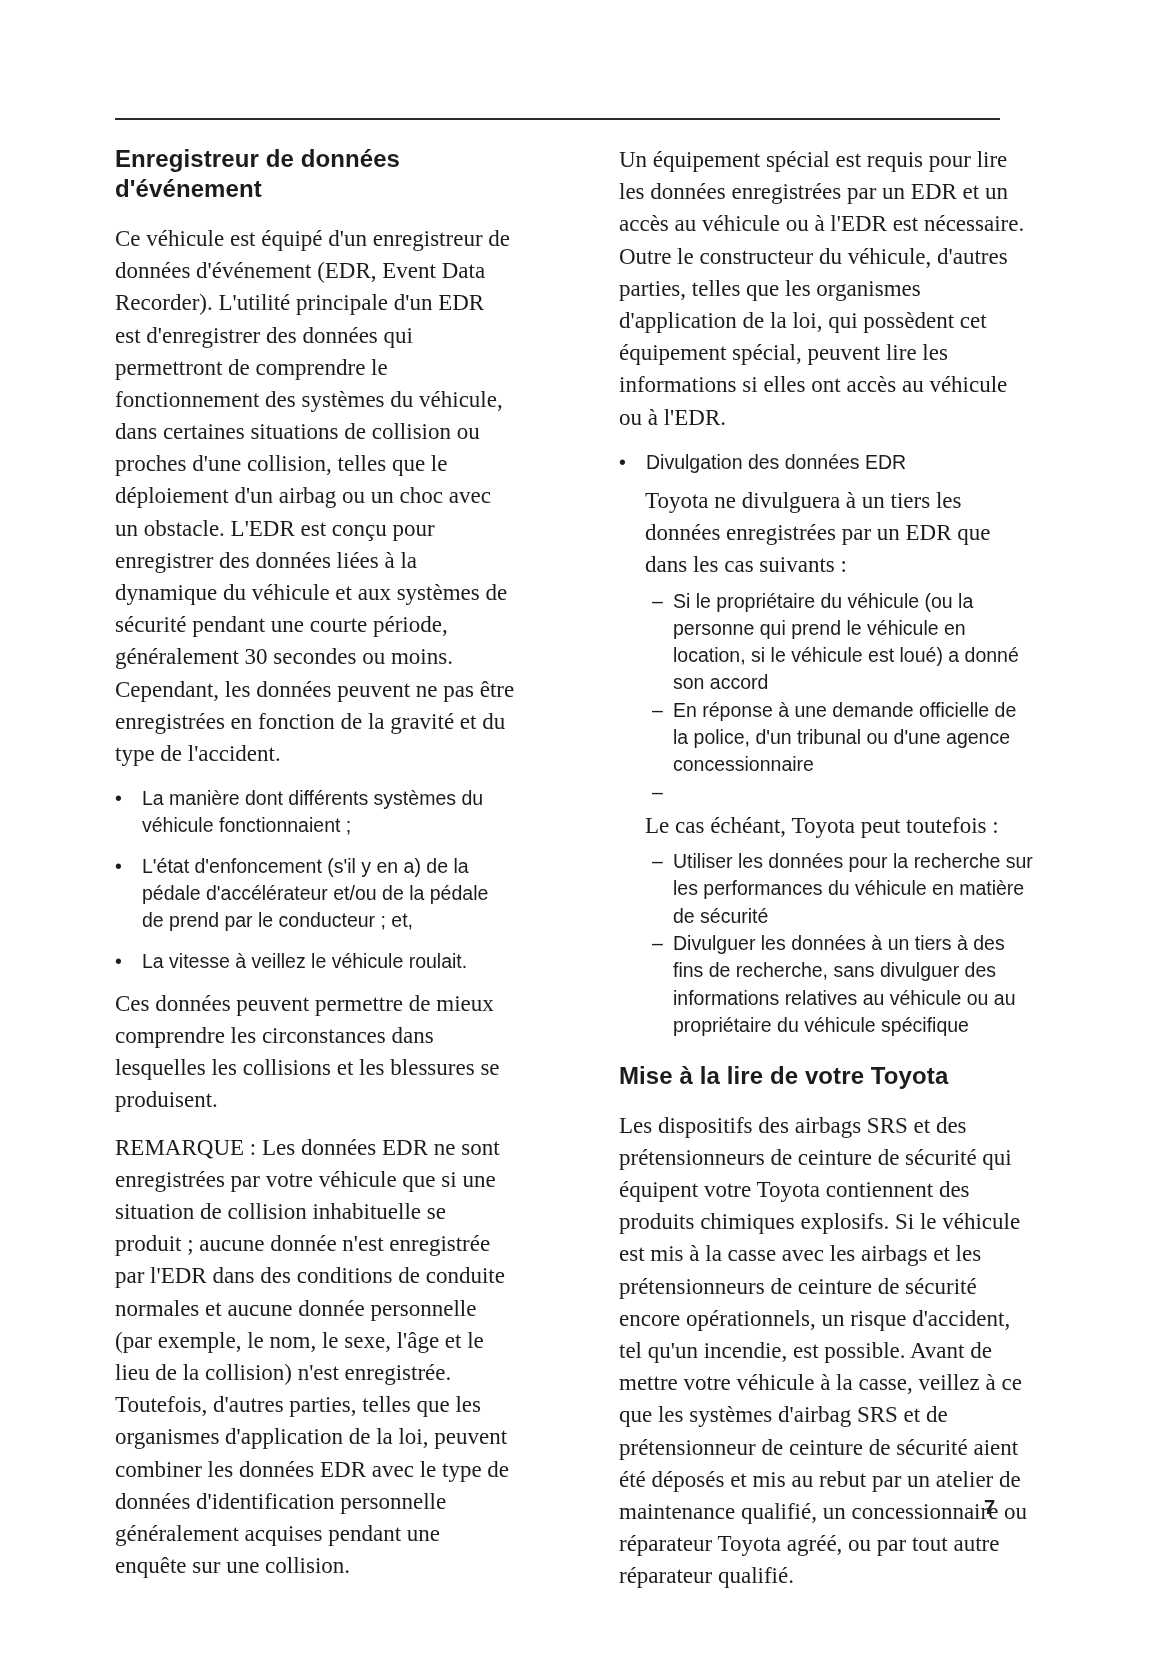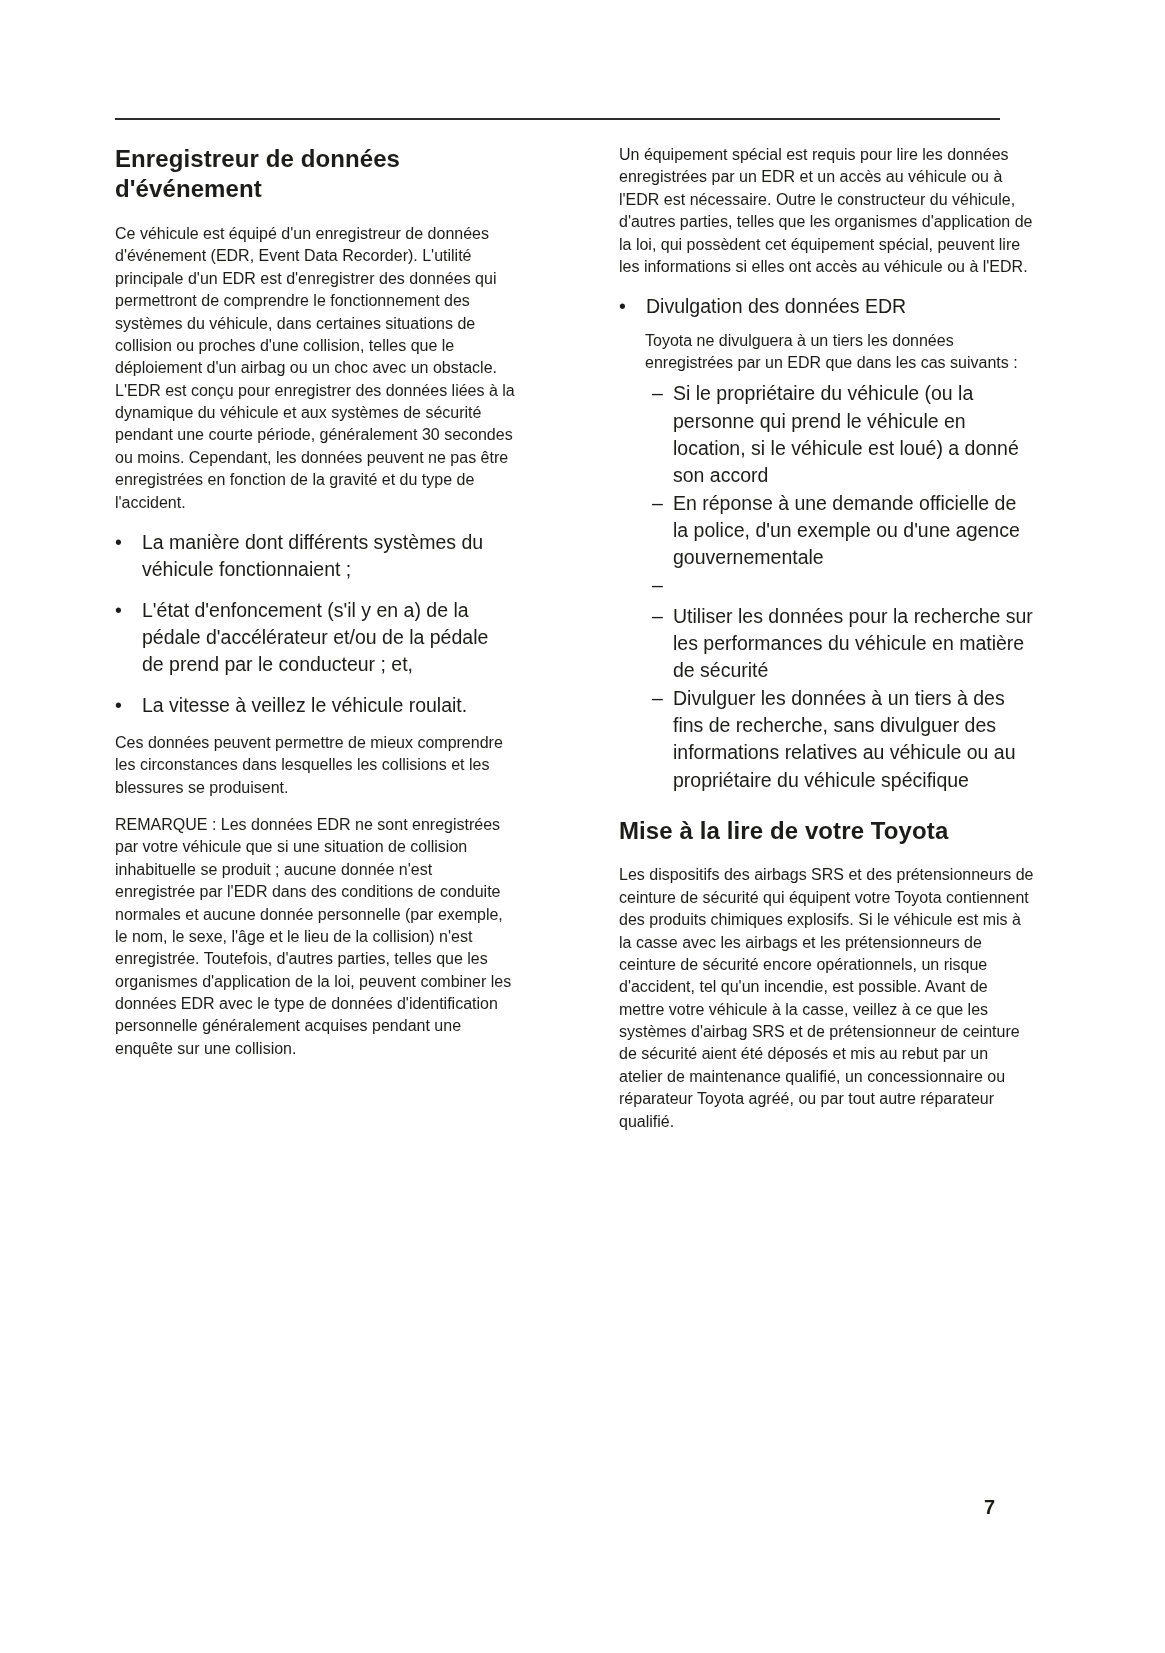--- a/index.html
+++ b/index.html
@@ -37,23 +37,24 @@
     font-size: 24px;
     line-height: 1.27;
     font-weight: bold;
     margin: 0 0 18px 0;
     letter-spacing: 0.1px;
   }
   h2.mt {
     margin-top: 22px;
   }
   p.body-text {
-    font-size: 16px;
+    font-size: 23px;
     line-height: 1.4;
     margin: 0 0 15px 0;
+    font-family: Liberation Serif, serif;
   }
   p.tight {
     margin-bottom: 6px;
   }
 
   .bullet-item {
     display: flex;
     font-size: 19.5px;
     line-height: 1.4;
     margin: 0 0 13px 0;
@@ -137,27 +138,28 @@
 
       <p class="body-text tight indent1">Toyota ne divulguera à un tiers les données enregistrées par un EDR que dans les cas suivants :</p>
 
       <div class="dash-group">
         <div class="dash-item">
           <span class="marker">–</span>
           <span class="txt">Si le propriétaire du véhicule (ou la personne qui prend le véhicule en location, si le véhicule est loué) a donné son accord</span>
         </div>
         <div class="dash-item">
           <span class="marker">–</span>
-          <span class="txt">En réponse à une demande officielle de la police, d'un exemple ou d'une agence gouvernementale</span>
+          <span class="txt">En réponse à une demande officielle de la police, d'un tribunal ou d'une agence concessionnaire</span>
         </div>
         <div class="dash-item">
           <span class="marker">–</span>
         </div>
       </div>
 
+      <p class="body-text tight indent1">Le cas échéant, Toyota peut toutefois :</p>
 
       <div class="dash-group">
         <div class="dash-item">
           <span class="marker">–</span>
           <span class="txt">Utiliser les données pour la recherche sur les performances du véhicule en matière de sécurité</span>
         </div>
         <div class="dash-item">
           <span class="marker">–</span>
           <span class="txt">Divulguer les données à un tiers à des fins de recherche, sans divulguer des informations relatives au véhicule ou au propriétaire du véhicule spécifique</span>
         </div>

